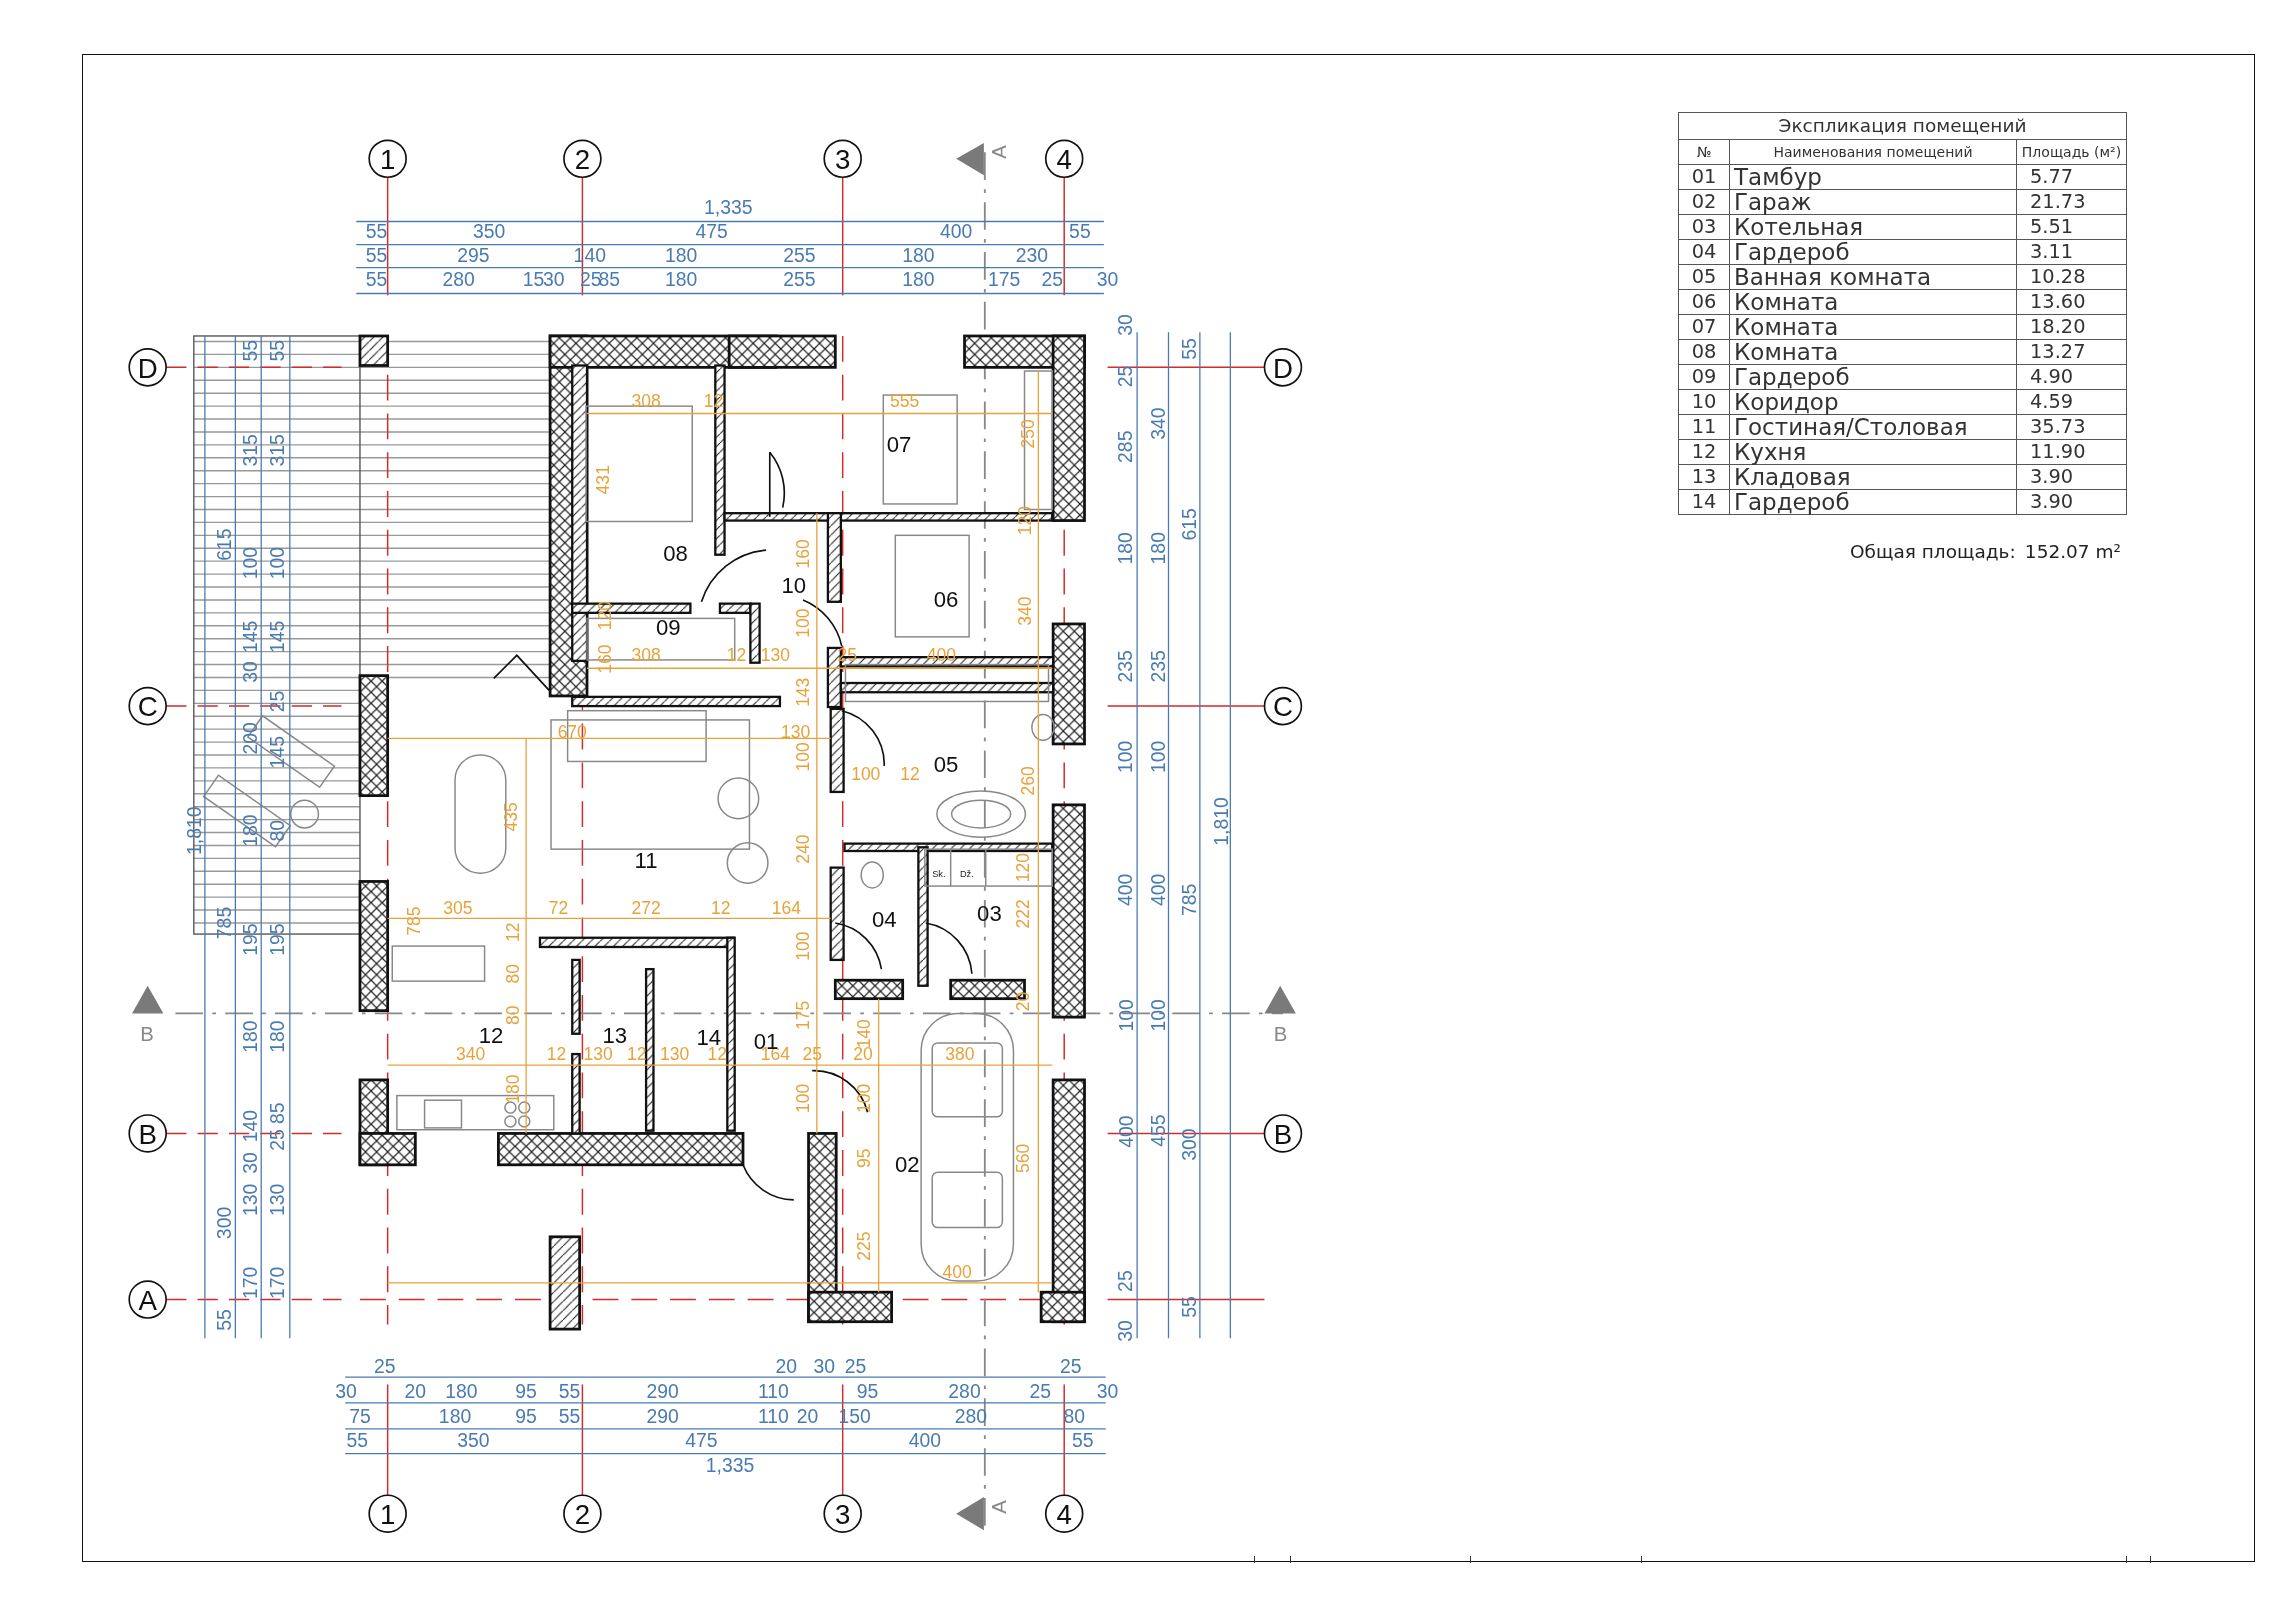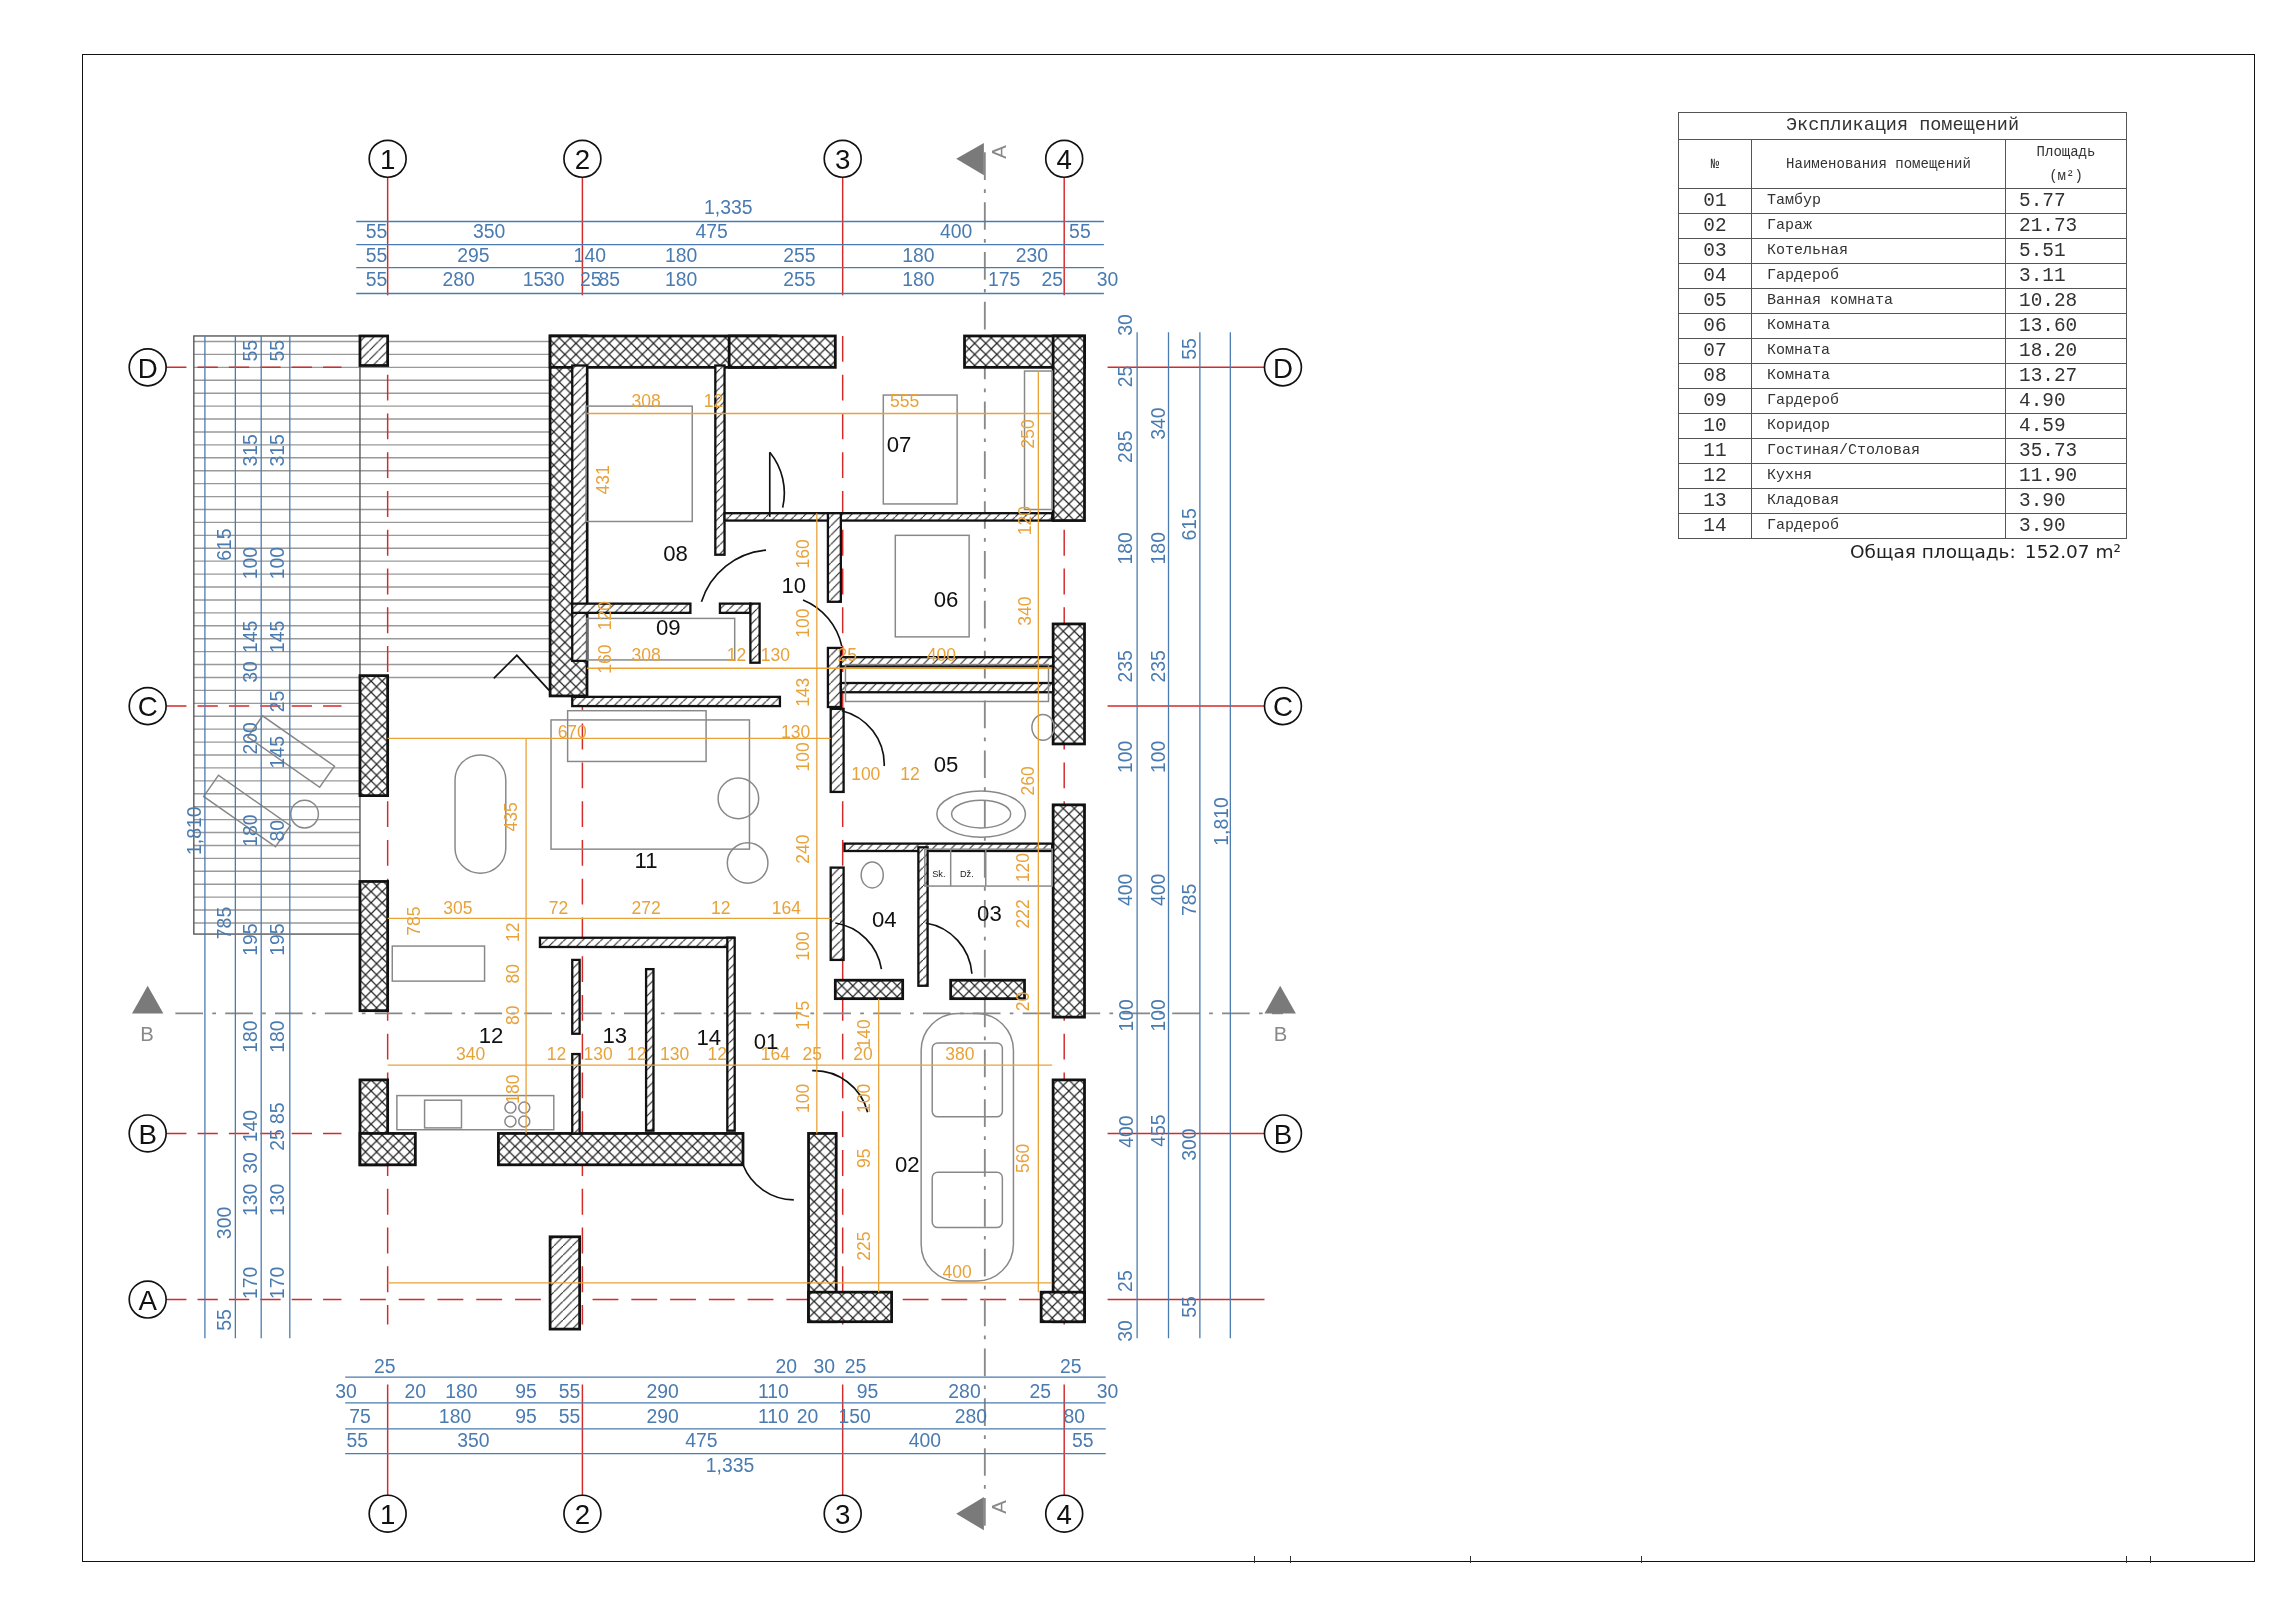--- a/index.html
+++ b/index.html
@@ -7,25 +7,25 @@
   #sheet { position:absolute; left:0; top:0; width:2289px; height:1618px; }
   .frame { position:absolute; left:82px; top:54px; width:2173px; height:1508px; border:1.8px solid #111; box-sizing:border-box; }
   svg text { font-family:"Liberation Sans", sans-serif; }
   .dim { fill:#4a7bb0; font-size:21px; }
   .dimo { fill:#e8a23a; font-size:19px; }
   .room { fill:#111; font-size:24px; }
   .bub { fill:#111; font-size:30px; }
   .sec { fill:#888; font-size:22px; }
   
   #expl { position:absolute; left:1678px; top:112px; width:449px; border-collapse:collapse; font-family:"DejaVu Sans", sans-serif; color:#333; }
-  #expl td, #expl th { border:1.8px solid #555; padding:0 15px; height:24px; line-height:24px; font-weight:normal;font-family:Liberation Mono, monospace; }
+  #expl td, #expl th { border:1.8px solid #555; padding:0 4px; height:24px; line-height:24px; font-weight:normal; }
   #expl .title { font-size:18.5px; text-align:center; height:26px; }
   #expl .hdr { font-size:14px; text-align:center; }
   #expl .num { width:42px; font-size:19.4px; text-align:center; }
-  #expl .nm { font-size:15px; text-align:left; }
+  #expl .nm { font-size:23px; text-align:left; }
   #expl .ar { width:92px; font-size:19.4px; text-align:left; padding-left:13px;margin-top:44px; }
   #total { position:absolute; left:1850px; top:541px; font-family:"DejaVu Sans", sans-serif; font-size:18.5px; color:#222; }
   #total b { font-weight:normal; }
   #total span.v { margin-left:9.2px; }
   .tick-bottom { position:absolute; top:1556px; width:0.9px; height:7.4px; background:#333; }
 </style>
 </head>
 <body>
 
 <div id="sheet">

